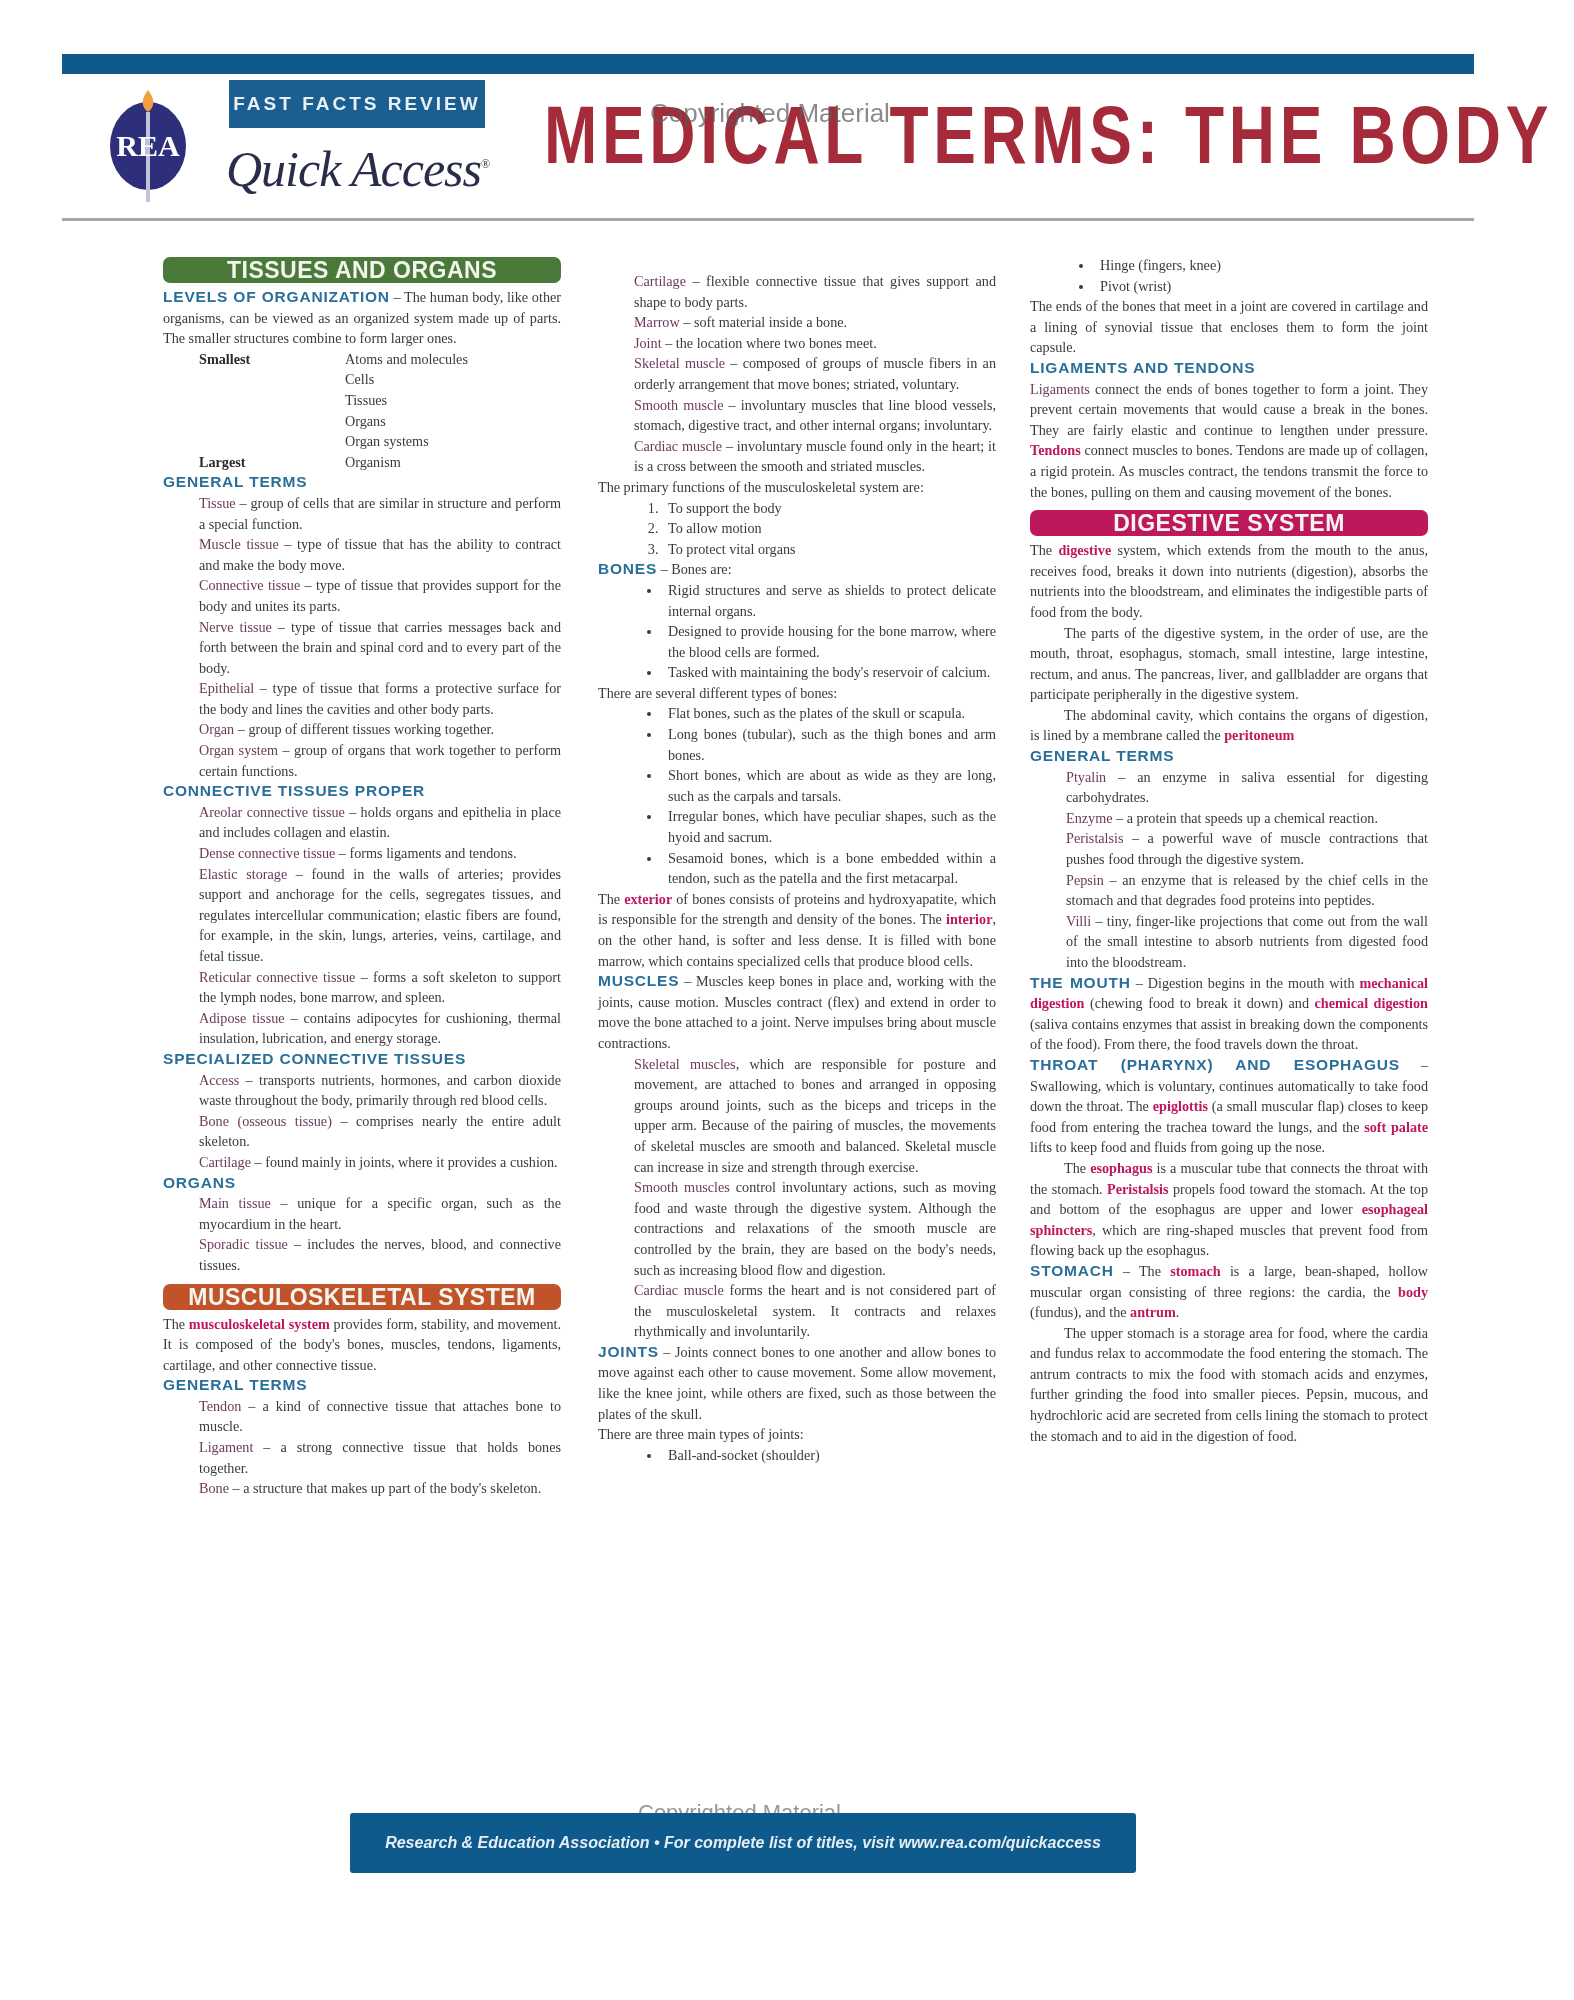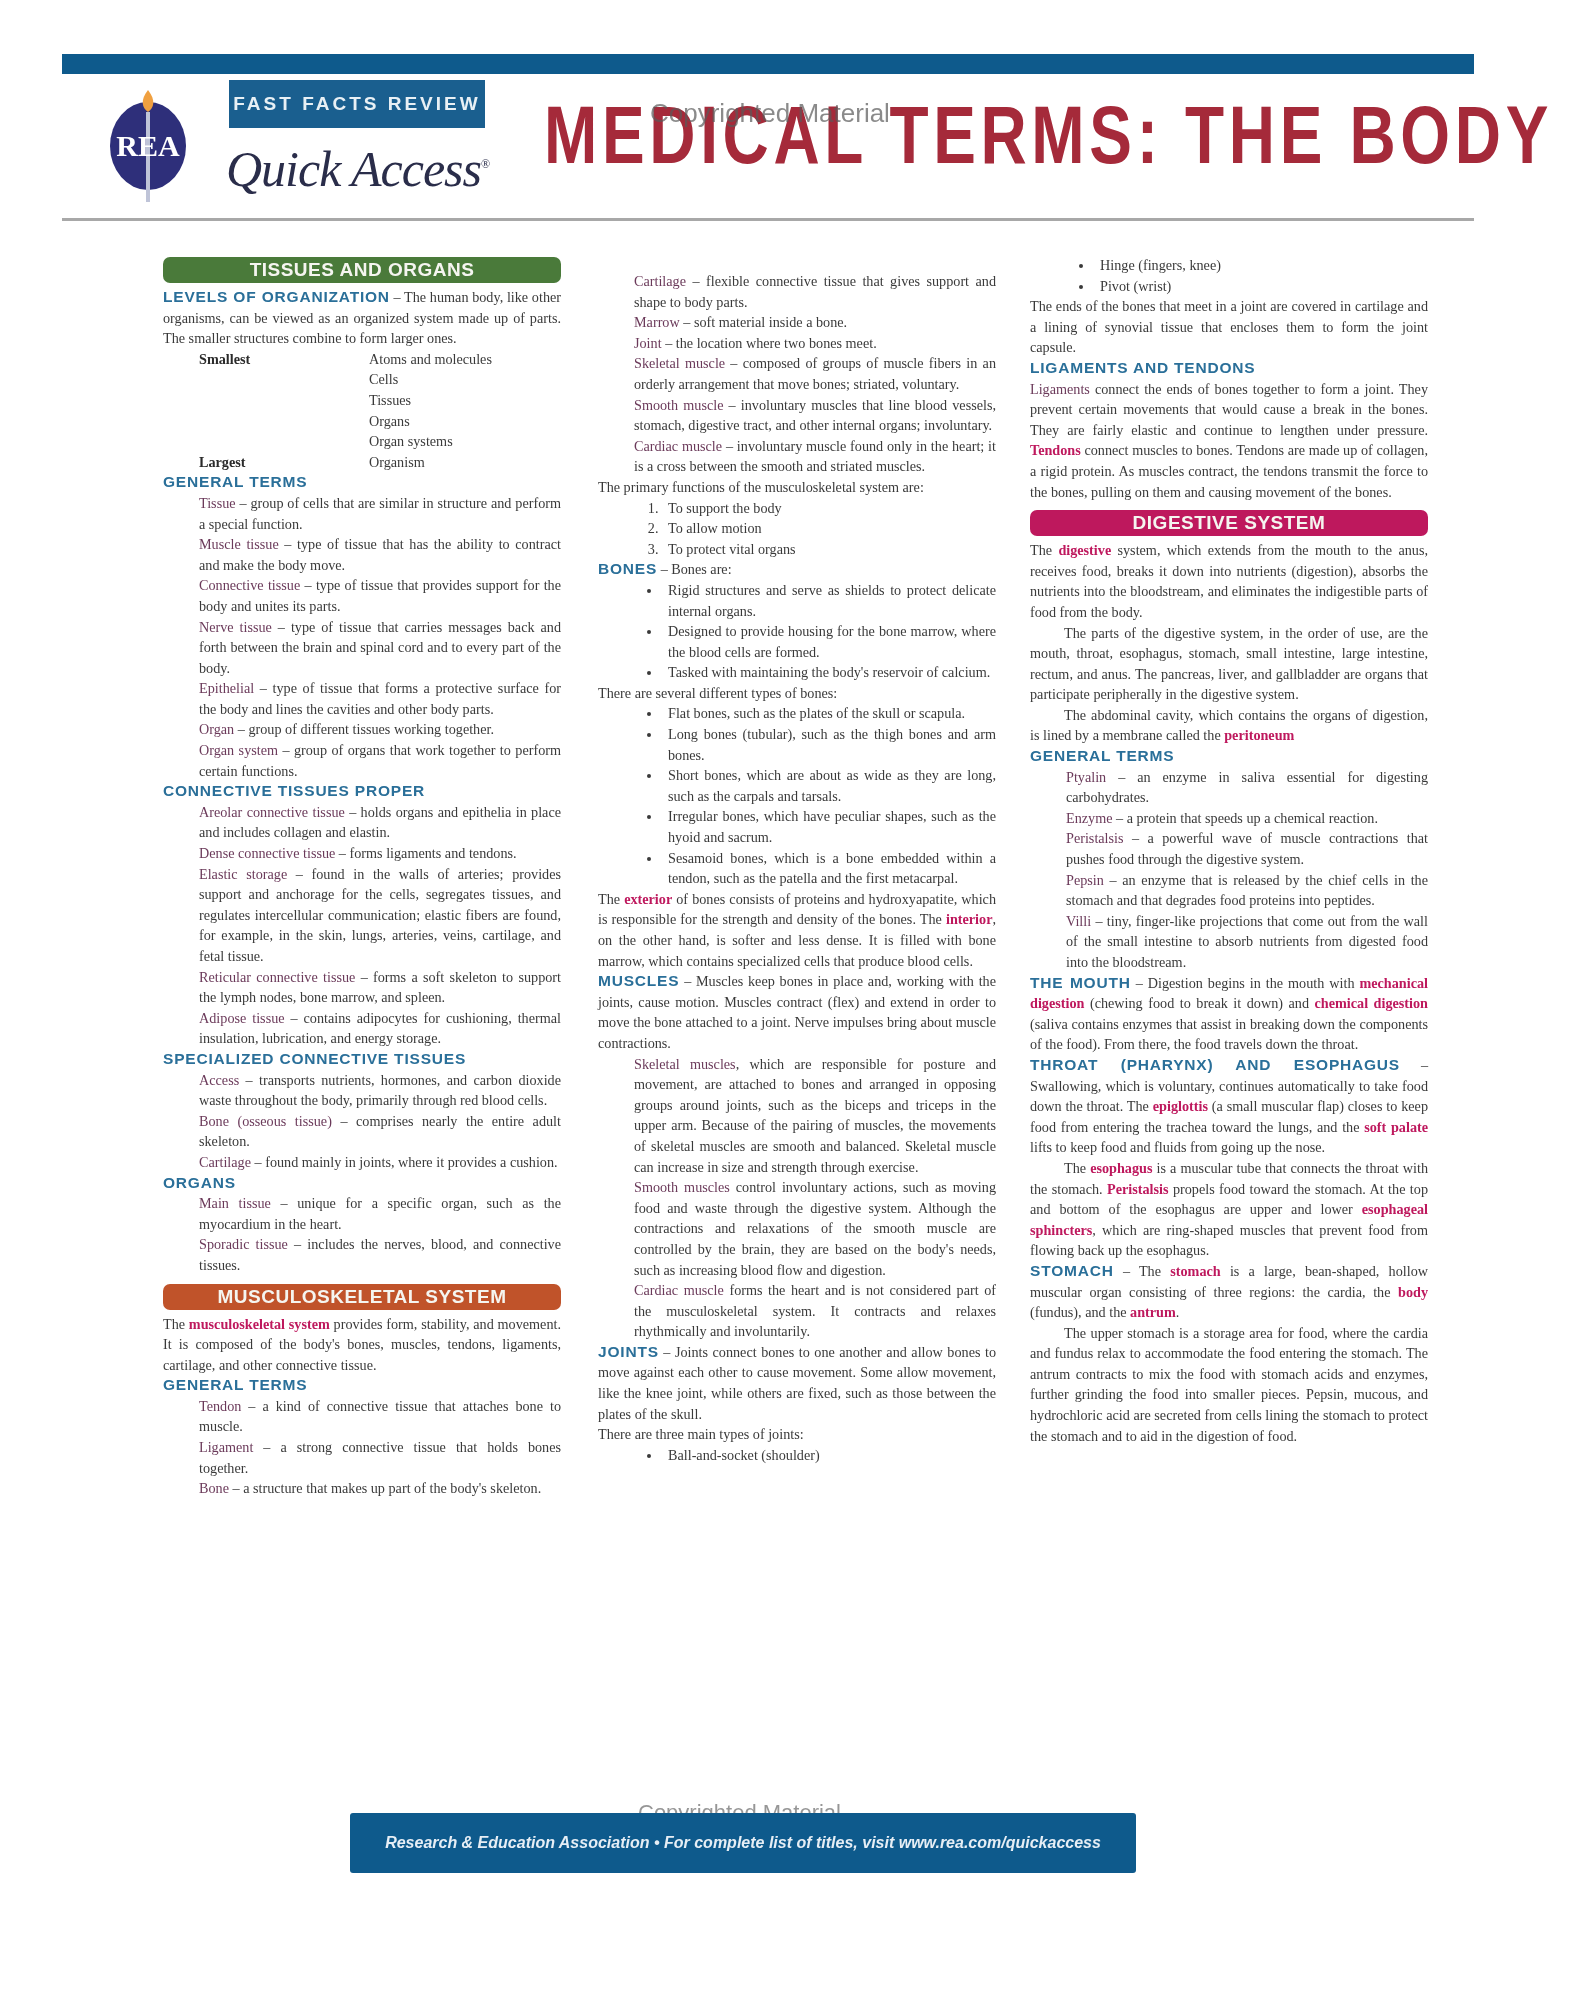--- a/index.html
+++ b/index.html
@@ -7,28 +7,28 @@
   .topbar { position:absolute; left:62px; top:54px; width:1412px; height:20px; background:#0e5a8c; }
   .header-rule { position:absolute; left:62px; top:218px; width:1412px; height:3px; background:#a8a8a8; }
   .logo { position:absolute; left:100px; top:86px; width:96px; height:120px; }
   .ffr { position:absolute; left:229px; top:80px; width:256px; height:48px; background:#1a5f8f; color:#e8f0f5; font-family:"Liberation Sans", sans-serif; font-weight:bold; font-size:19px; letter-spacing:3px; display:flex; align-items:center; justify-content:center; }
   .qa { position:absolute; left:226px; top:140px; font-family:"Liberation Serif", serif; font-style:italic; font-size:50px; color:#2a2d4a; letter-spacing:-1px; }
   .qa sup { font-size:12px; font-style:normal; }
   .title { position:absolute; left:544px; top:88px; font-family:"Liberation Sans", sans-serif; font-weight:bold; font-size:82px; color:#a52a3a; letter-spacing:6px; transform:scaleX(0.78); transform-origin:left top; white-space:nowrap; }
   .watermark { position:absolute; left:650px; top:98px; font-family:"Liberation Sans", sans-serif; font-size:26px; color:#5a5a5a; opacity:0.7; white-space:nowrap; }
   .col { position:absolute; top:255px; width:398px; font-size:14.2px; line-height:20.6px; text-align:justify; }
   .col1 { left:163px; } .col2 { left:598px;margin-top:16px; } .col3 { left:1030px; }
-  .band { height:26px; border-radius:7px; color:#f5f5f0; font-family:"Liberation Sans", sans-serif; font-weight:bold; font-size:19px; text-align:center; line-height:26px; margin:2px 0 4px 0; letter-spacing:0.5px; }
+  .band { height:26px; border-radius:7px; color:#f5f5f0; font-family:"Liberation Sans", sans-serif; font-weight:bold; font-size:23px; text-align:center; line-height:26px; margin:2px 0 4px 0; letter-spacing:0.5px; }
   .h { font-family:"Liberation Sans", sans-serif; font-weight:bold; color:#2a6f99; font-size:15.5px; letter-spacing:0.8px; }
   .t { color:#6b3a5a; }
   .b { font-weight:bold; color:#be185d; }
   p { margin:0; }
   .ind { padding-left:36px; }
   .ind2 { text-indent:34px; }
-  .lv { display:flex; padding-left:36px;gap:24px; }
+  .lv { display:flex; padding-left:36px; }
   .lv .l { width:146px; font-weight:bold; color:#2a2a2a; }
   ul { margin:0; padding-left:64px; }
   ol { margin:0; padding-left:64px; }
   li { padding-left:6px; }
   .footer { position:absolute; left:350px; top:1813px; width:786px; height:60px; background:#0e5a8c; border-radius:3px; color:#e6eef5; font-family:"Liberation Sans", sans-serif; font-weight:bold; font-style:italic; font-size:16px; display:flex; align-items:center; justify-content:center; }
   .footer-wm { position:absolute; left:638px; top:1800px; font-family:"Liberation Sans", sans-serif; font-size:22px; color:#6a6a6a; opacity:0.7; }
 </style>
 </head>
 <body>
 

